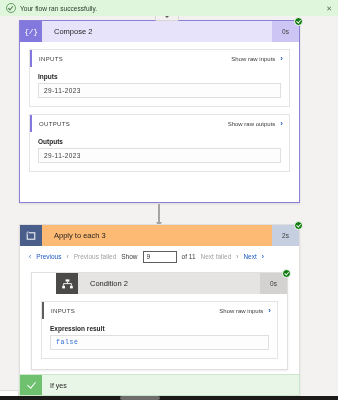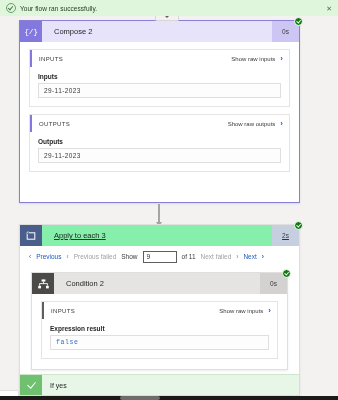--- a/index.html
+++ b/index.html
@@ -242,21 +242,21 @@
 
   
   .card-loop {
     left: 19px; top: 208px;
     width: 281px;
     height: 180px;
     border: 1px solid #e1dfdd;
     background: #ffffff;
     box-shadow: 0 1px 2px rgba(0,0,0,0.08);
   }
-  .hdr-loop { background: #86efac; text-decoration: underline; }
+  .hdr-loop { background: #fdba74; }
   .ic-loop  { background: #4a5e8c; }
   .dur-loop { background: #c6cfe0; }
 
   
   .pager {
     display: flex;
     align-items: center;
     height: 21px;
     padding: 0 9px;
     font-size: 6.5px;
@@ -288,21 +288,21 @@
   
   .card-cond {
     position: absolute;
     left: 31px; top: 256px;
     width: 257px;
     height: 98px;
     border: 1px solid #e1dfdd;
     background: #ffffff;
     box-shadow: 0 1px 2px rgba(0,0,0,0.08);
   }
-  .hdr-cond { background: #e6e4e2; }
+  .hdr-cond { background: #e6e4e2; margin-left: 24px; }
   .ic-cond  { background: #4b4a49; }
   .dur-cond { background: #d4d2d0; }
 
   
   .branch {
     position: absolute;
     left: 19px; top: 358px;
     width: 281px;
     height: 22px;
     background: #e7f6e7;

